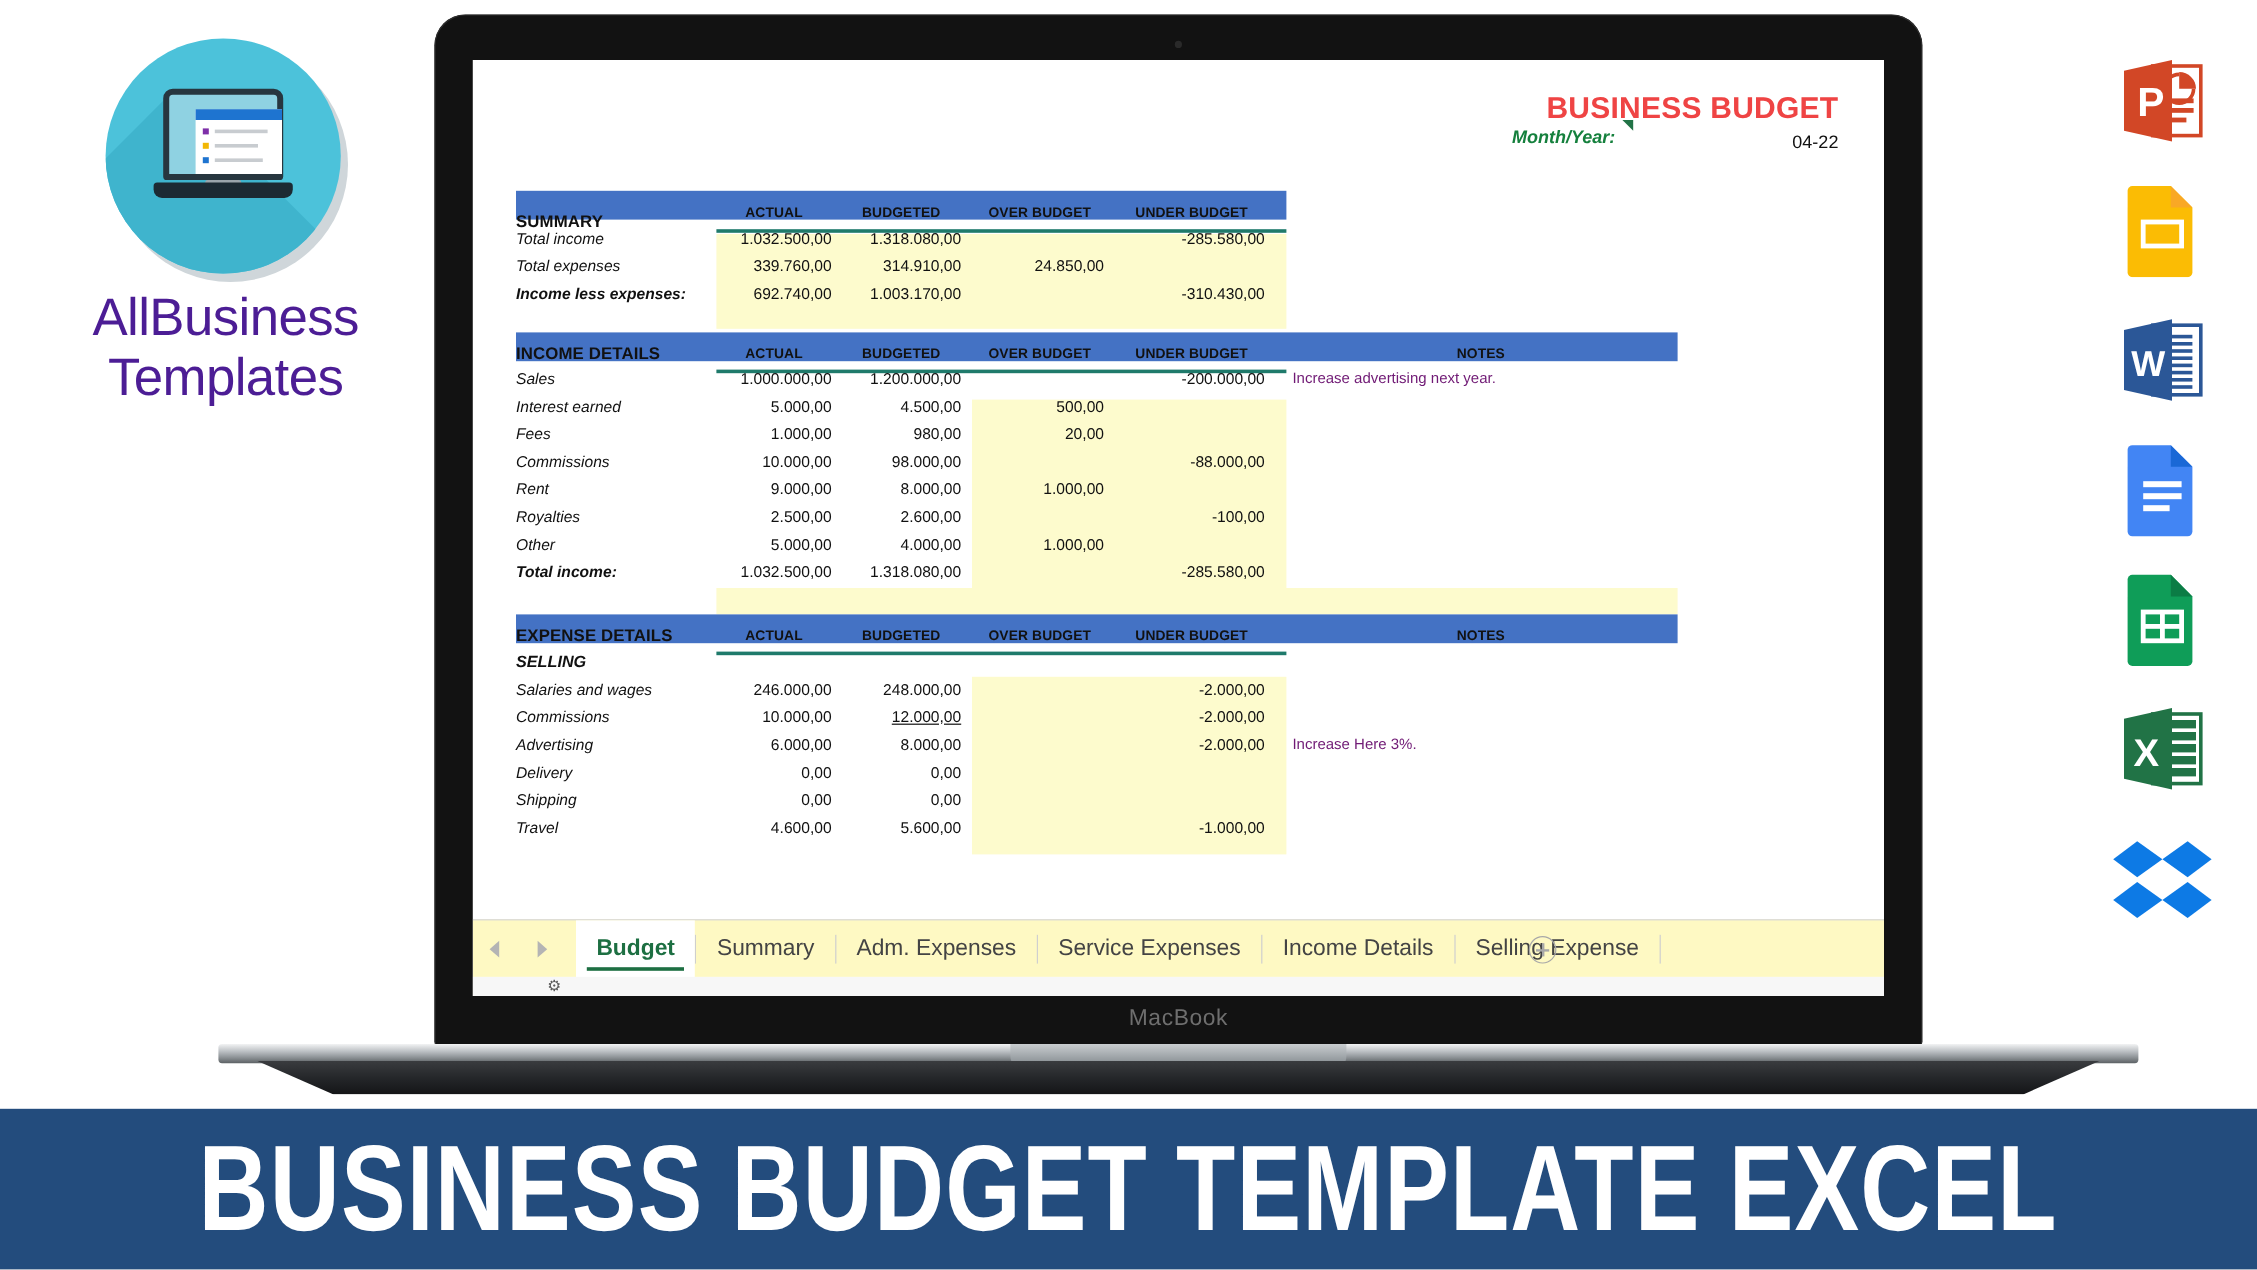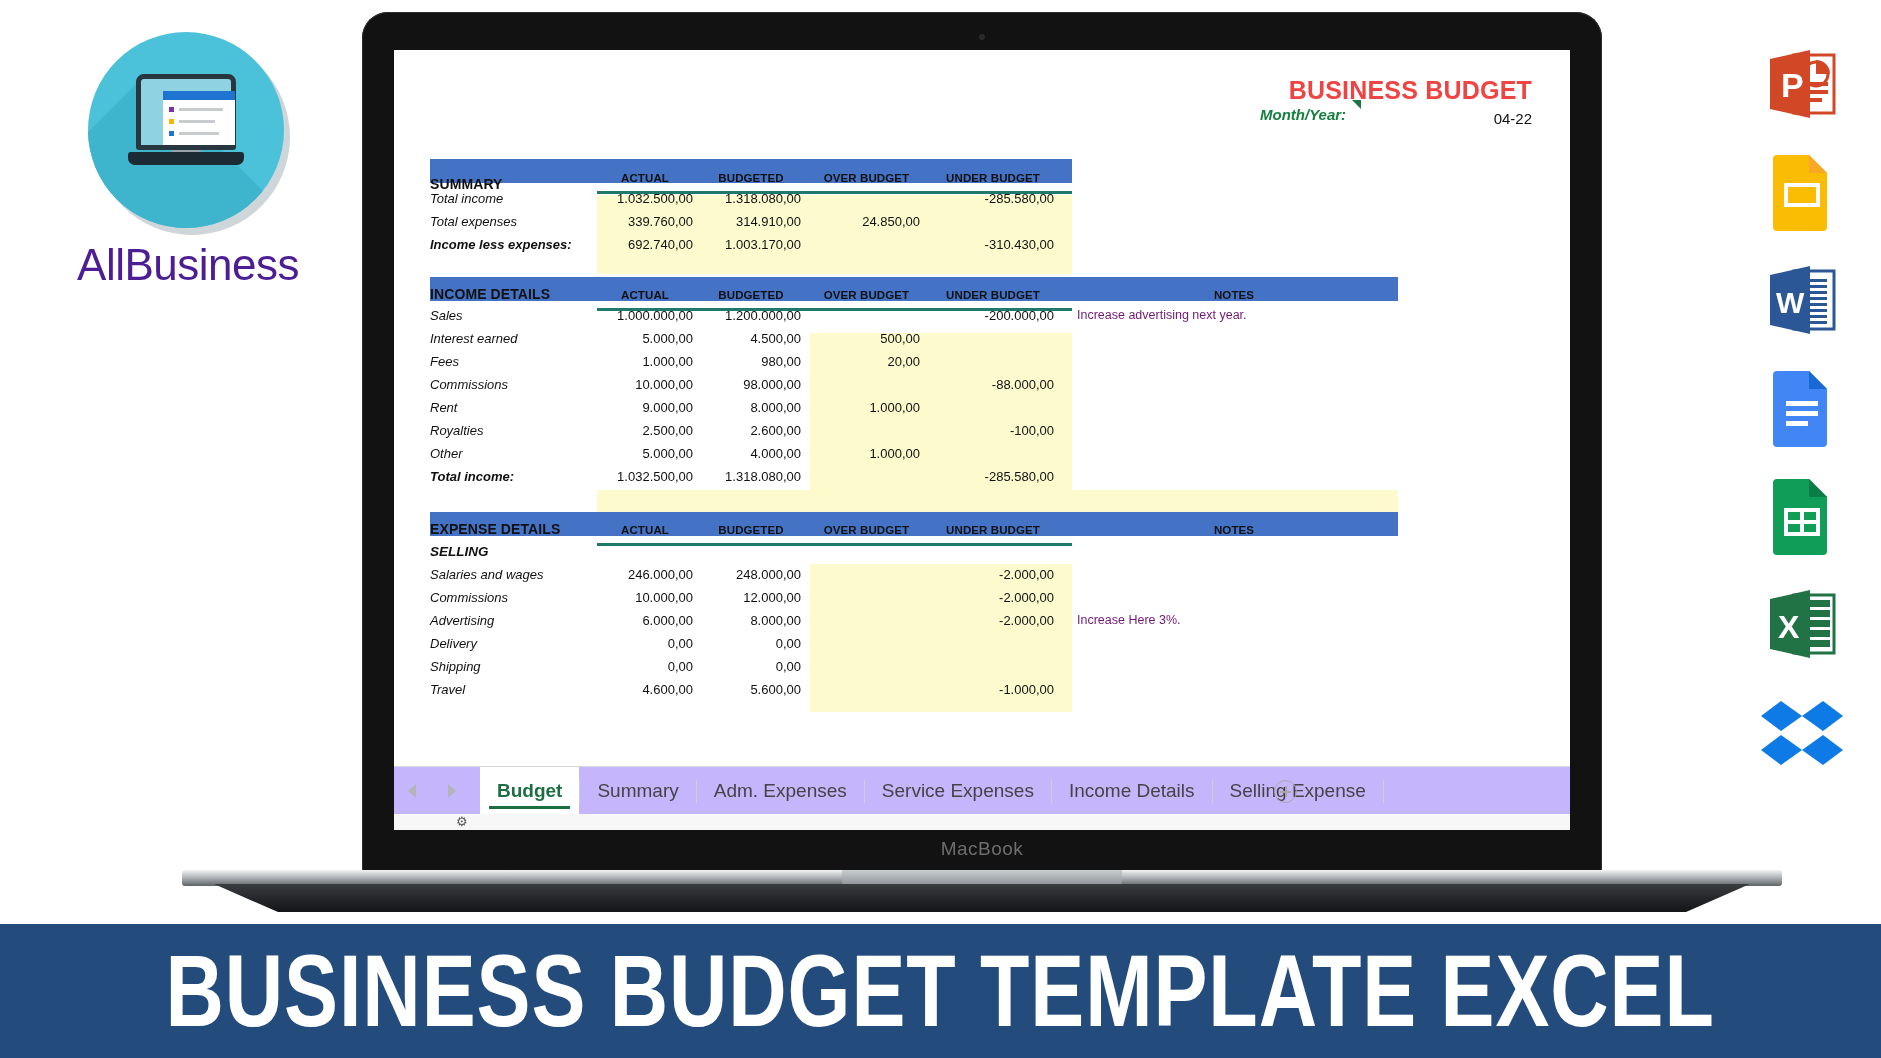--- a/index.html
+++ b/index.html
@@ -108,21 +108,21 @@
   .yellow { position:absolute; background:#fdfbcd; }
   .rowlabel { position:absolute; font-size:13px; font-style:italic; color:#111; white-space:nowrap;}
   .rowlabel.b { font-weight:bold; }
   .num { position:absolute; font-size:13px; color:#111; text-align:right; white-space:nowrap; }
   .note { position:absolute; font-size:12.5px; color:#701a75; white-space:nowrap; }
   .subhead { position:absolute; font-size:13.5px; font-style:italic; font-weight:bold; color:#111; }
 
   
   .tabbar {
     position:absolute; left:0; bottom:0; width:1176px; height:64px;
-    background:#c4b5fd; border-top:1px solid #d8d8d8;
+    background:#fef9c3; border-top:1px solid #d8d8d8;
   }
   .tabbar-inner { position:absolute; left:0; top:0; width:1176px; height:48px; }
   .nav-arrows { position:absolute; left:10px; top:12px; width:76px; height:24px; }
   .arrow { position:absolute; top:5px; width:0; height:0; }
   .arrow.left { left:4px; border-top:7px solid transparent; border-bottom:7px solid transparent; border-right:8px solid #b4b4b4; }
   .arrow.right { left:44px; border-top:7px solid transparent; border-bottom:7px solid transparent; border-left:8px solid #b4b4b4; }
   .tabs { position:absolute; left:86px; top:0; height:48px; display:flex; align-items:center; }
   .tab {
     position:relative; padding:0 17px; height:48px; display:flex; align-items:center;
     font-size:19px; color:#444; font-family:"Liberation Sans", sans-serif; white-space:nowrap;
@@ -180,20 +180,21 @@
               <div class="lrow" style="left:16px; top:41px; width:40px;"></div>
             </div>
           </div>
           <div class="laptop-notch"></div>
           <div class="laptop-base"></div>
         </div>
       </div>
     </div>
     <div class="logo-text">
       <div>AllBusiness</div>
+      <div>Templates</div>
     </div>
   </div>
 
   <div class="macbook">
     <div class="mb-lid">
       <div class="mb-cam"></div>
 
       <div class="mb-screen">
 
         <div class="sheet">
@@ -311,21 +312,21 @@
 
           <div>
             <div class="rowlabel" style="left:36px; top:517px;">Salaries and wages</div>
             <div class="num" style="left:199px; top:517px; width:100px;">246.000,00</div>
             <div class="num" style="left:303px; top:517px; width:104px;">248.000,00</div>
             <div class="num" style="left:411px; top:517px; width:115px;"></div>
             <div class="num" style="left:534px; top:517px; width:126px;">-2.000,00</div>
 
             <div class="rowlabel" style="left:36px; top:540px;">Commissions</div>
             <div class="num" style="left:199px; top:540px; width:100px;">10.000,00</div>
-            <div class="num" style="left:303px; top:540px; width:104px;">12.000,00</div>
+            <div class="num" style="left:303px; top:540px; width:104px;text-decoration:underline;">12.000,00</div>
             <div class="num" style="left:411px; top:540px; width:115px;"></div>
             <div class="num" style="left:534px; top:540px; width:126px;">-2.000,00</div>
 
             <div class="rowlabel" style="left:36px; top:563px;">Advertising</div>
             <div class="num" style="left:199px; top:563px; width:100px;">6.000,00</div>
             <div class="num" style="left:303px; top:563px; width:104px;">8.000,00</div>
             <div class="num" style="left:411px; top:563px; width:115px;"></div>
             <div class="num" style="left:534px; top:563px; width:126px;">-2.000,00</div>
             <div class="note" style="left:683px; top:563px;">Increase Here 3%.</div>
 

